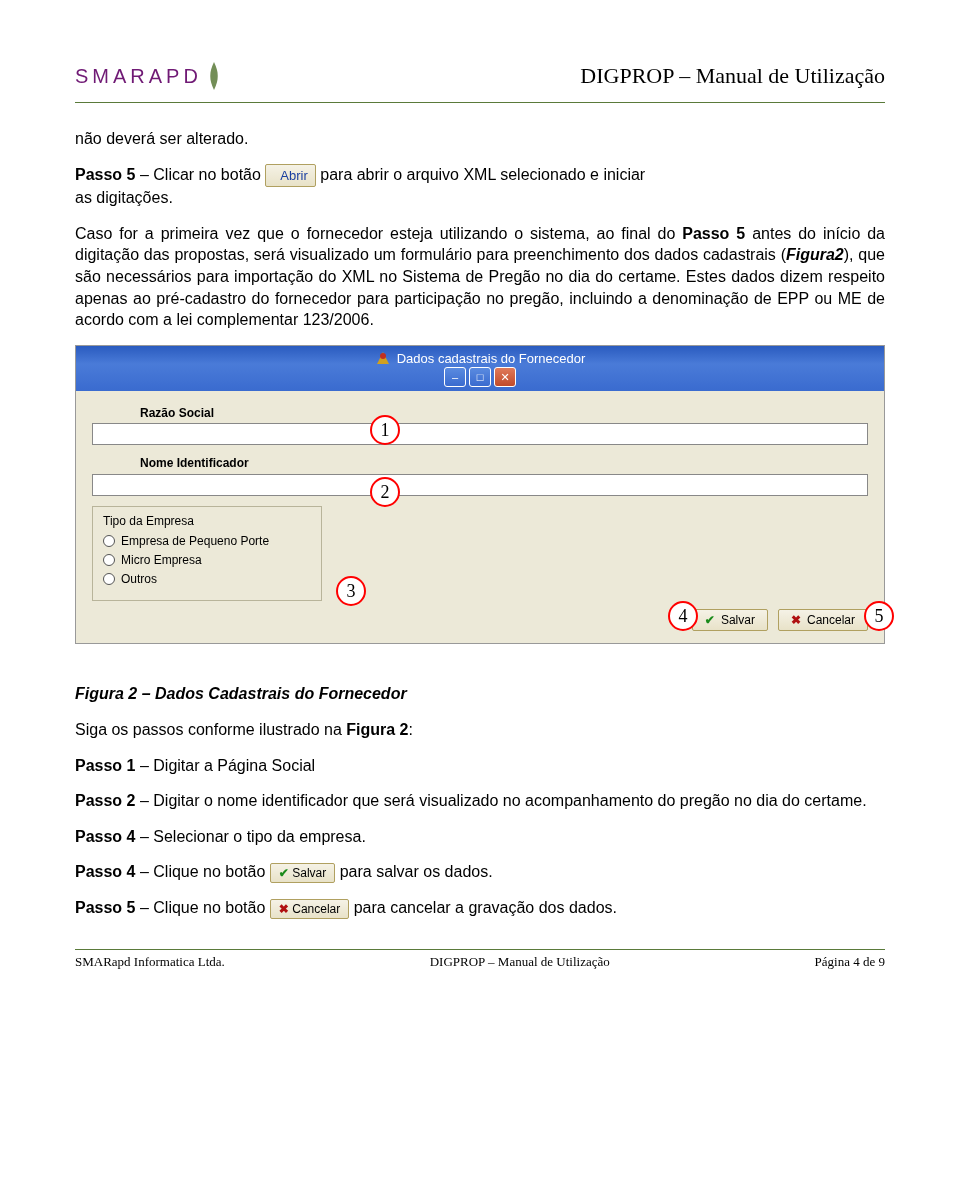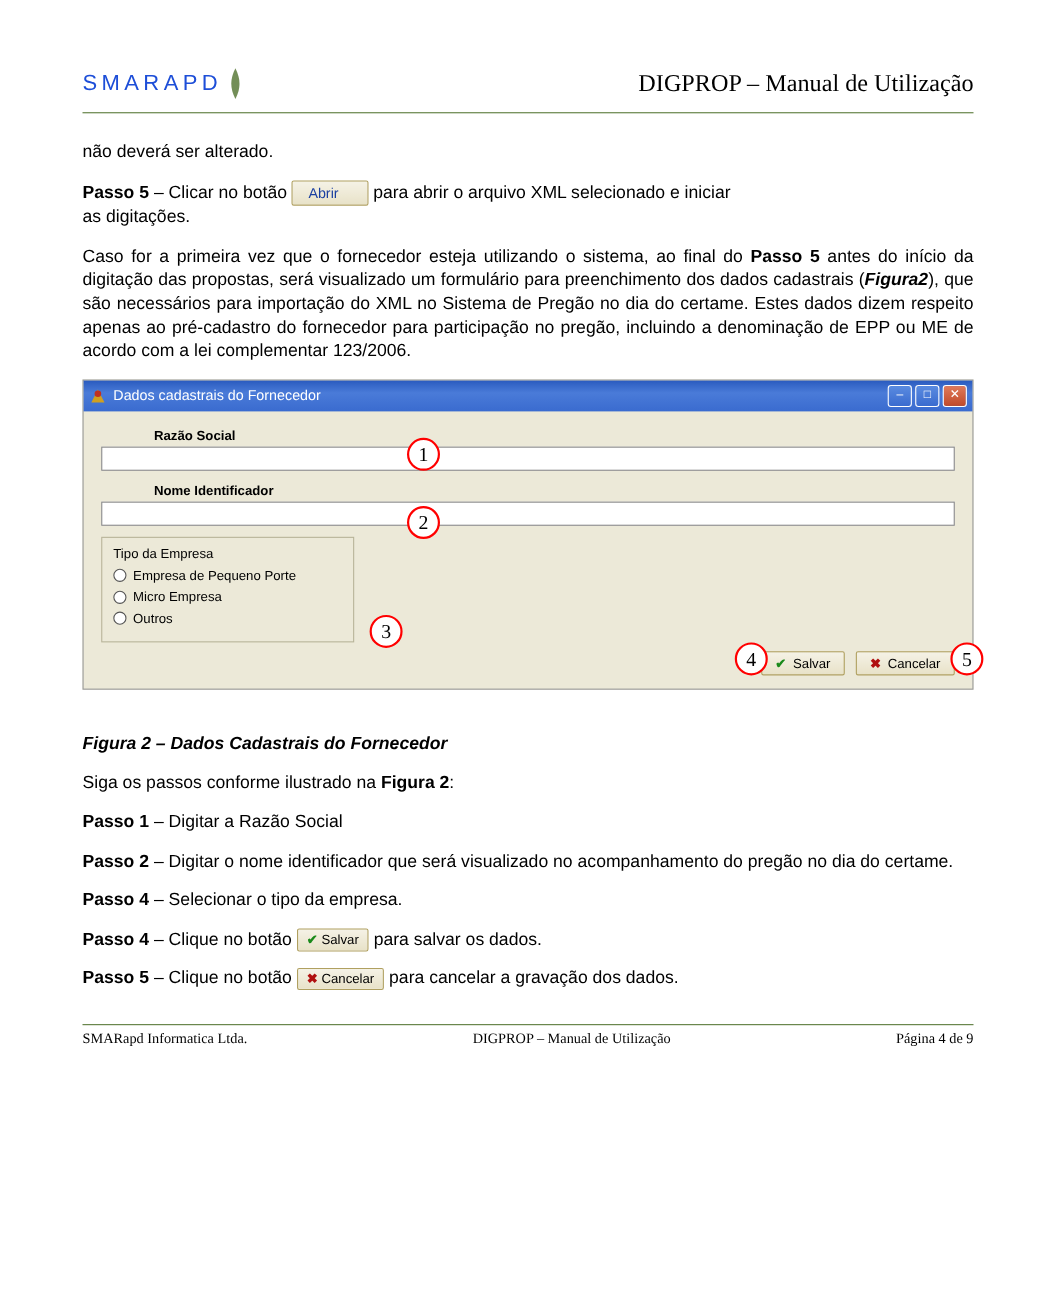--- a/index.html
+++ b/index.html
@@ -1,30 +1,30 @@
 <!DOCTYPE html>
 <html><head>
 <meta charset="utf-8">
 <style>
   * { box-sizing: border-box; margin: 0; padding: 0; }
   body { font-family: Arial, sans-serif; background: #fff; width: 960px; }
   .page { padding: 60px 75px 30px 75px; position: relative; }
   .header { border-bottom: 1.5px solid #5a7a3a; padding-bottom: 10px; margin-bottom: 25px; display: flex; align-items: center; justify-content: space-between; }
-  .logo { display: flex; align-items: center; color: #1d4ed8; letter-spacing: 4px; font-size: 20px; }
+  .logo { display: flex; align-items: center; color: #701a75; letter-spacing: 4px; font-size: 20px; }
   .logo svg { margin-right: 2px; }
   .header-title { font-family: "Times New Roman", serif; font-size: 22px; }
   .body-text { font-size: 16px; line-height: 1.35; color: #000; }
   .body-text p { margin-bottom: 14px; }
   .just { text-align: justify; }
-  .inline-btn { display: inline-block; vertical-align: middle; background: linear-gradient(#f5f2e6, #e8e2c8); border: 1px solid #b0a060; border-radius: 2px; padding: 2px 26px 2px 14px; font-size: 13px; font-family: Tahoma, sans-serif; color: #1a3fa0; }
+  .inline-btn { display: inline-block; vertical-align: middle; background: linear-gradient(#f5f2e6, #e8e2c8); border: 1px solid #b0a060; border-radius: 2px; padding: 2px 7px 2px 14px; font-size: 13px; font-family: Tahoma, sans-serif; color: #1a3fa0; }
   .inline-btn-sm { display: inline-block; vertical-align: middle; background: linear-gradient(#f5f2e6, #e8e2c8); border: 1px solid #b0a060; border-radius: 2px; padding: 1px 8px; font-size: 12px; font-family: Tahoma, sans-serif; }
   .inline-btn-sm .chk { color: #1a8a1a; font-weight: bold; }
   .inline-btn-sm .x { color: #b01010; font-weight: bold; }
   .screenshot { border: 1px solid #999; background: #ece9d8; padding: 0; margin: 10px 0 6px 0; position: relative; }
-  .titlebar { background: linear-gradient(#2a5bbf, #4a7bd8 40%, #3a6bcf); color: #fff; display: flex; align-items: center; justify-content: space-between; padding: 4px 5px; font-size: 13px; font-family: Tahoma, sans-serif; }
+  .titlebar { background: linear-gradient(#2a5bbf, #4a7bd8 40%, #3a6bcf); color: #fff; display: flex; align-items: center; justify-content: space-between; padding: 4px 5px; font-size: 13px; font-family: Tahoma, sans-serif; flex-direction: column; }
   .titlebar-left { display:flex; align-items:center; gap:6px; }
   .titlebar-icon { width:16px; height:16px; display:inline-block; }
   .win-controls { display: flex; gap: 3px; }
   .win-btn { width: 22px; height: 20px; border: 1px solid #fff; border-radius: 3px; font-size: 11px; display:flex; align-items:center; justify-content:center; color:#fff; }
   .win-min { background: linear-gradient(#5a8be0, #3a6bcf); }
   .win-max { background: linear-gradient(#5a8be0, #3a6bcf); }
   .win-close { background: linear-gradient(#e07a5a, #c04a2a); }
   .form-body { padding: 14px 16px 12px 16px; font-family: Tahoma, sans-serif; font-size: 12px; position:relative; }
   .lbl { font-weight: bold; font-size: 12px; margin-bottom: 2px; display:block;padding-left:48px; }
   .tx { width: 100%; border: 1px solid #888; background:#fff; height: 22px; padding: 2px 4px; font-size:12px; }
@@ -130,21 +130,21 @@
         </div>
       </div>
     </div>
 
     <p class="bold ital">Figura 2 – Dados Cadastrais do Fornecedor</p>
 
     <p>
       <span>Siga os passos conforme ilustrado na </span><span class="bold">Figura 2</span><span>:</span>
     </p>
 
-    <p><span class="bold">Passo 1</span><span> – Digitar a Razão Social</span></p>
+    <p><span class="bold">Passo 1</span><span> – Digitar a Página Social</span></p>
 
     <p><span class="bold">Passo 2</span><span> – Digitar o nome identificador que será visualizado no acompanhamento do pregão no dia do certame.</span></p>
 
     <p><span class="bold">Passo 4</span><span> – Selecionar o tipo da empresa.</span></p>
 
     <p><span class="bold">Passo 4</span><span> – Clique no botão </span><span class="inline-btn-sm"><span class="chk">✔</span> <span>Salvar</span></span><span> para salvar os dados.</span></p>
 
     <p><span class="bold">Passo 5</span><span> – Clique no botão </span><span class="inline-btn-sm"><span class="x">✖</span> <span>Cancelar</span></span><span> para cancelar a gravação dos dados.</span></p>
 
   </div>

